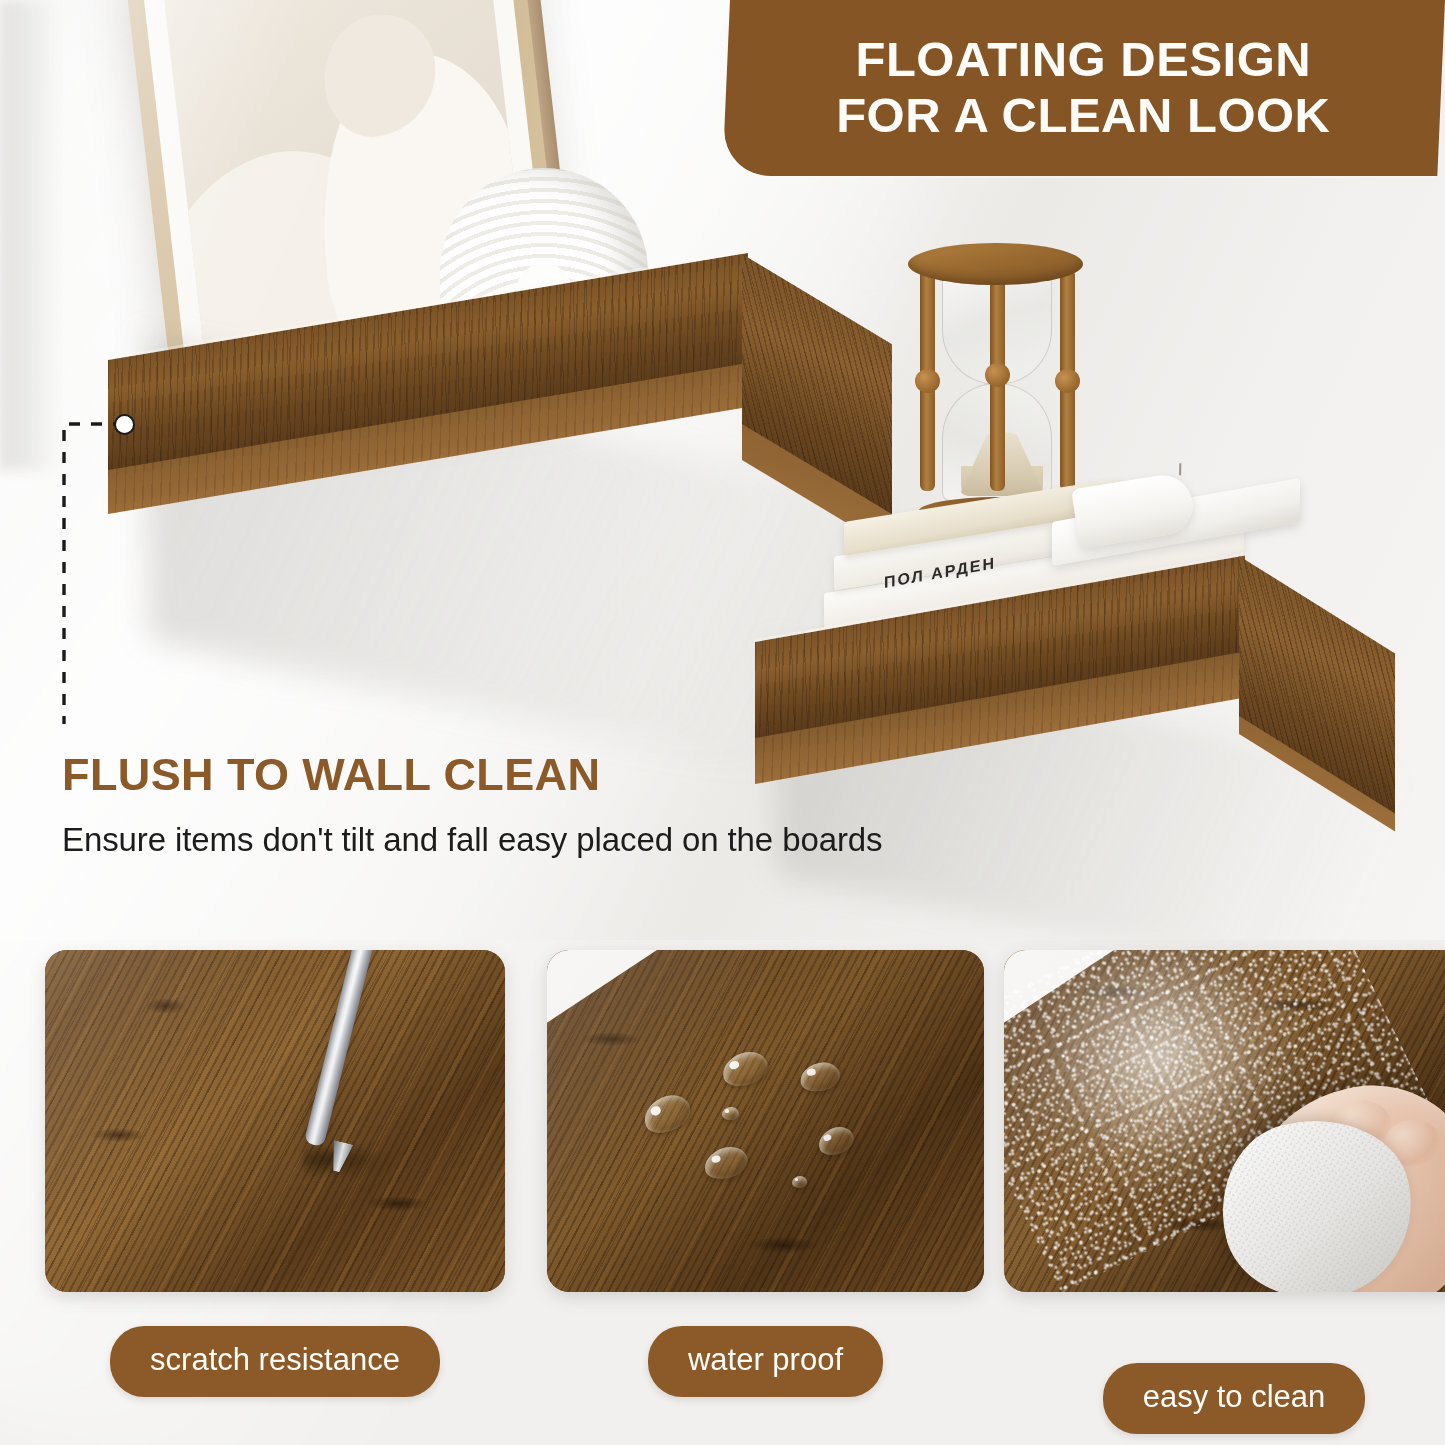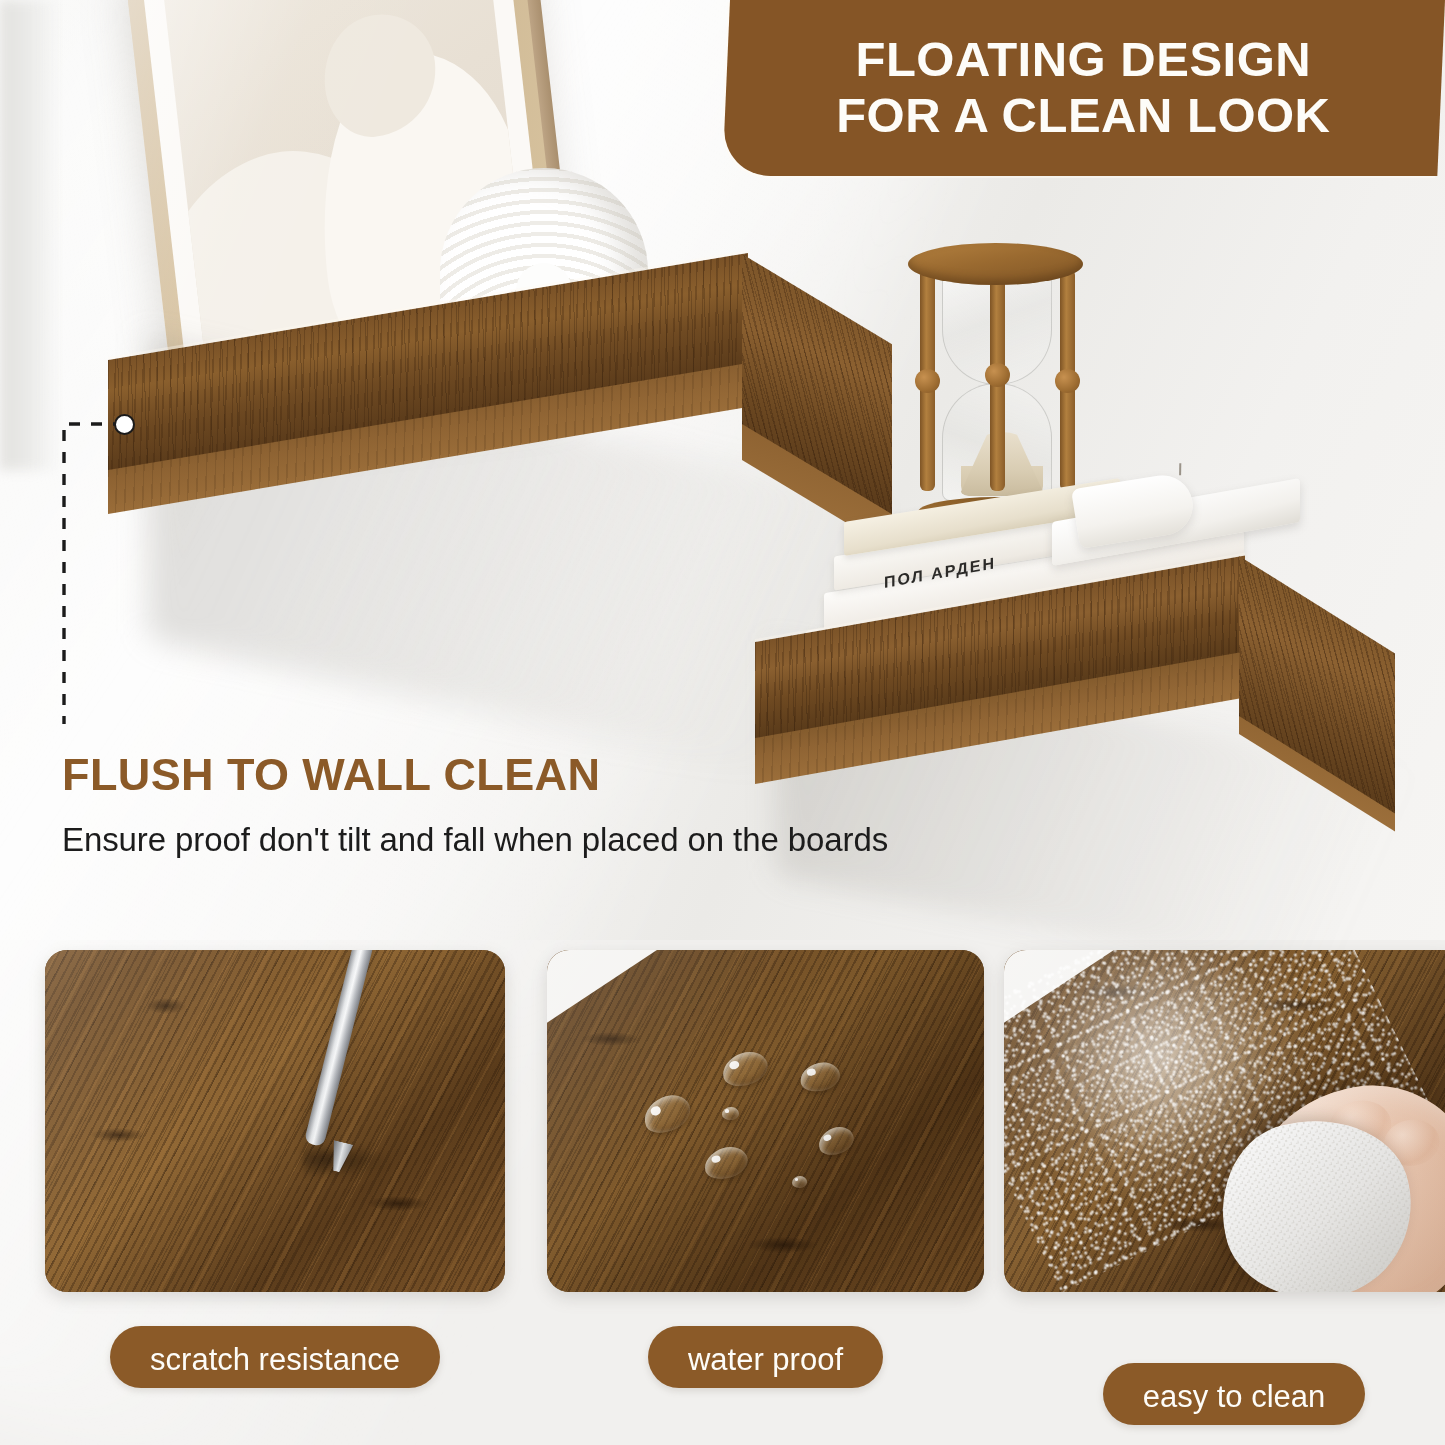--- a/index.html
+++ b/index.html
@@ -472,21 +472,21 @@
     box-shadow:-6px -4px 16px rgba(40,22,8,.22);
     transform:rotate(-12deg);
   }
 
   
   .badge {
     margin-top:34px;
     background:#8B5A28;
     color:#fdfcf8;
     font-size:31px;
-    padding:16px 40px 10px;
+    padding:16px 40px 19px;
     border-radius:34px;
     white-space:nowrap;
     box-shadow:0 3px 7px rgba(120,112,100,.2);
   }
 </style>
 </head>
 <body>
 
 <div id="stage">
 
@@ -576,21 +576,21 @@
 
   <div class="banner">
     <div class="banner-inner">
       <div class="banner-line">FLOATING DESIGN</div>
       <div class="banner-line">FOR A CLEAN LOOK</div>
     </div>
   </div>
 
   <div class="mid">
     <div class="mid-title">FLUSH TO WALL CLEAN</div>
-    <div class="mid-sub">Ensure proof don't tilt and fall when placed on the boards</div>
+    <div class="mid-sub">Ensure items don't tilt and fall easy placed on the boards</div>
   </div>
 
   <div class="features">
 
     <div class="tile-col c1">
       <div class="tile t1">
         <div class="wood-d"></div>
         <div class="wood-knot" style="left:22%;top:14%;width:40px;height:16px;"></div>
         <div class="wood-knot" style="left:10%;top:52%;width:54px;height:14px;"></div>
         <div class="wood-knot" style="left:70%;top:72%;width:62px;height:15px;"></div>

